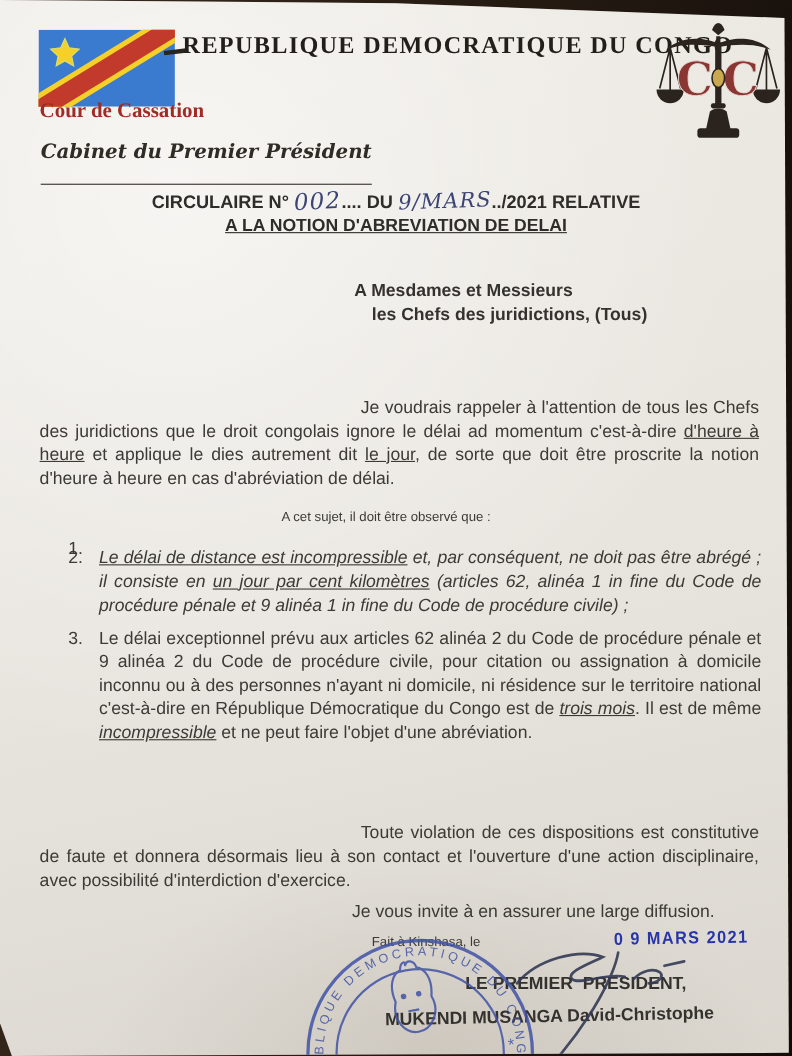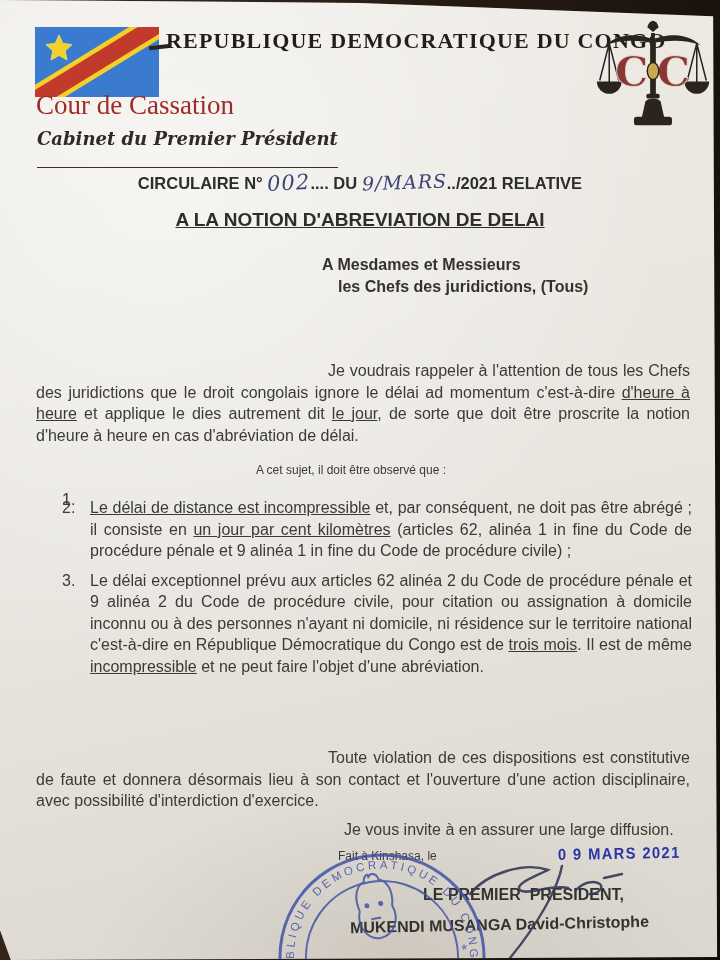--- a/index.html
+++ b/index.html
@@ -10,45 +10,45 @@
     clip-path:polygon(0% 0%,50% 0.3%,99.05% 1.7%,99.6% 99.7%,1.5% 100%,0% 96.9%);
     background:
       radial-gradient(120% 90% at 22% 18%,rgba(255,255,255,.55),rgba(255,255,255,0) 60%),
       radial-gradient(60% 25% at 55% 99%,rgba(115,98,78,.14),rgba(115,98,78,0) 70%),
       linear-gradient(168deg,#eeebe5 0%,#e8e5df 55%,#dbd7cf 100%);}
   .abs{position:absolute;}
   
   .country{left:166px;top:28px;font-family:"Liberation Serif",serif;font-weight:bold;
     font-size:22px;letter-spacing:1.2px;color:#221f1b;}
   .dash{left:149px;top:45px;width:22px;height:3.5px;background:#2a241e;transform:rotate(-7deg);}
-  .cour{left:36px;top:90px;font-family:"Liberation Serif",serif;font-weight:normal;
-    font-size:27px;color:#9e2b25;}
+  .cour{left:36px;top:90px;font-family:"Liberation Serif",serif;font-weight:bold;
+    font-size:19px;color:#9e2b25;}
   .cabinet{left:37px;top:128px;font-family:"DejaVu Serif",serif;font-style:italic;
     font-weight:bold;font-size:18px;color:#2f2b25;border-bottom:1.5px solid #35302a;
     padding-bottom:18px;}
   
   .titleblock{left:0;top:170px;width:720px;text-align:center;color:#2e2d2a;}
   .t1{font-weight:bold;font-size:16.5px;}
   .hw{font-family:"DejaVu Serif",serif;font-style:italic;font-weight:400;font-size:21px;
     color:#3c4375;display:inline-block;transform:rotate(-3deg) translateY(1px);letter-spacing:1px;}
   .hw.small{font-size:19px;transform:rotate(-2deg);}
-  .t2{margin-top:15px;font-weight:bold;font-size:19px;text-decoration:underline;}
+  .t2{margin-top:3px;font-weight:bold;font-size:16px;text-decoration:underline;}
   .addr{left:322px;top:254px;font-weight:bold;font-size:16px;line-height:22px;color:#34322e;}
   .addr .l2{padding-left:16px;}
   .salut{left:322px;top:331px;font-weight:bold;font-size:16px;color:#34322e;}
   .para{font-size:16px;line-height:21.5px;text-align:justify;color:#3c3a36;}
   .p1{left:36px;top:360px;width:654px;text-indent:292px;}
   .intro{left:36px;top:463px;width:630px;text-align:center;font-size:12px;color:#3c3a36;}
   .list{left:36px;top:489px;width:656px;}
   .item{position:relative;padding-left:54px;margin-bottom:8px;font-size:16px;
     line-height:21.5px;text-align:justify;color:#3c3a36;}
   .item .num{position:absolute;left:26px;top:0;}
   .p2{left:36px;top:747px;width:654px;text-indent:292px;}
-  .p3{left:344px;top:821px;font-size:16px;white-space:nowrap;color:#3c3a36;}
-  .b{font-weight:normal;}.i{}.u{text-decoration:underline;}
+  .p3{left:320px;top:821px;font-size:16px;white-space:nowrap;color:#3c3a36;}
+  .b{font-weight:normal;}.i{font-style:italic;}.u{text-decoration:underline;}
   
   .fait{left:338px;top:849px;font-size:12px;color:#3c3a36;white-space:nowrap;}
   .datestamp{left:558px;top:846px;font-weight:bold;font-size:16px;letter-spacing:1.5px;
     color:#2835a8;transform:rotate(-1deg) scaleX(.92);transform-origin:left;white-space:nowrap;}
   .role{left:423px;top:886px;font-weight:bold;font-size:16px;color:#34322e;white-space:pre;}
   .name{left:350px;top:916px;font-weight:bold;font-size:16px;color:#34322e;
     white-space:nowrap;transform:rotate(-1.2deg);}
   .stampsvg{left:272px;top:842px;opacity:.85;}
   .sigsvg{left:418px;top:854px;}
 </style>

